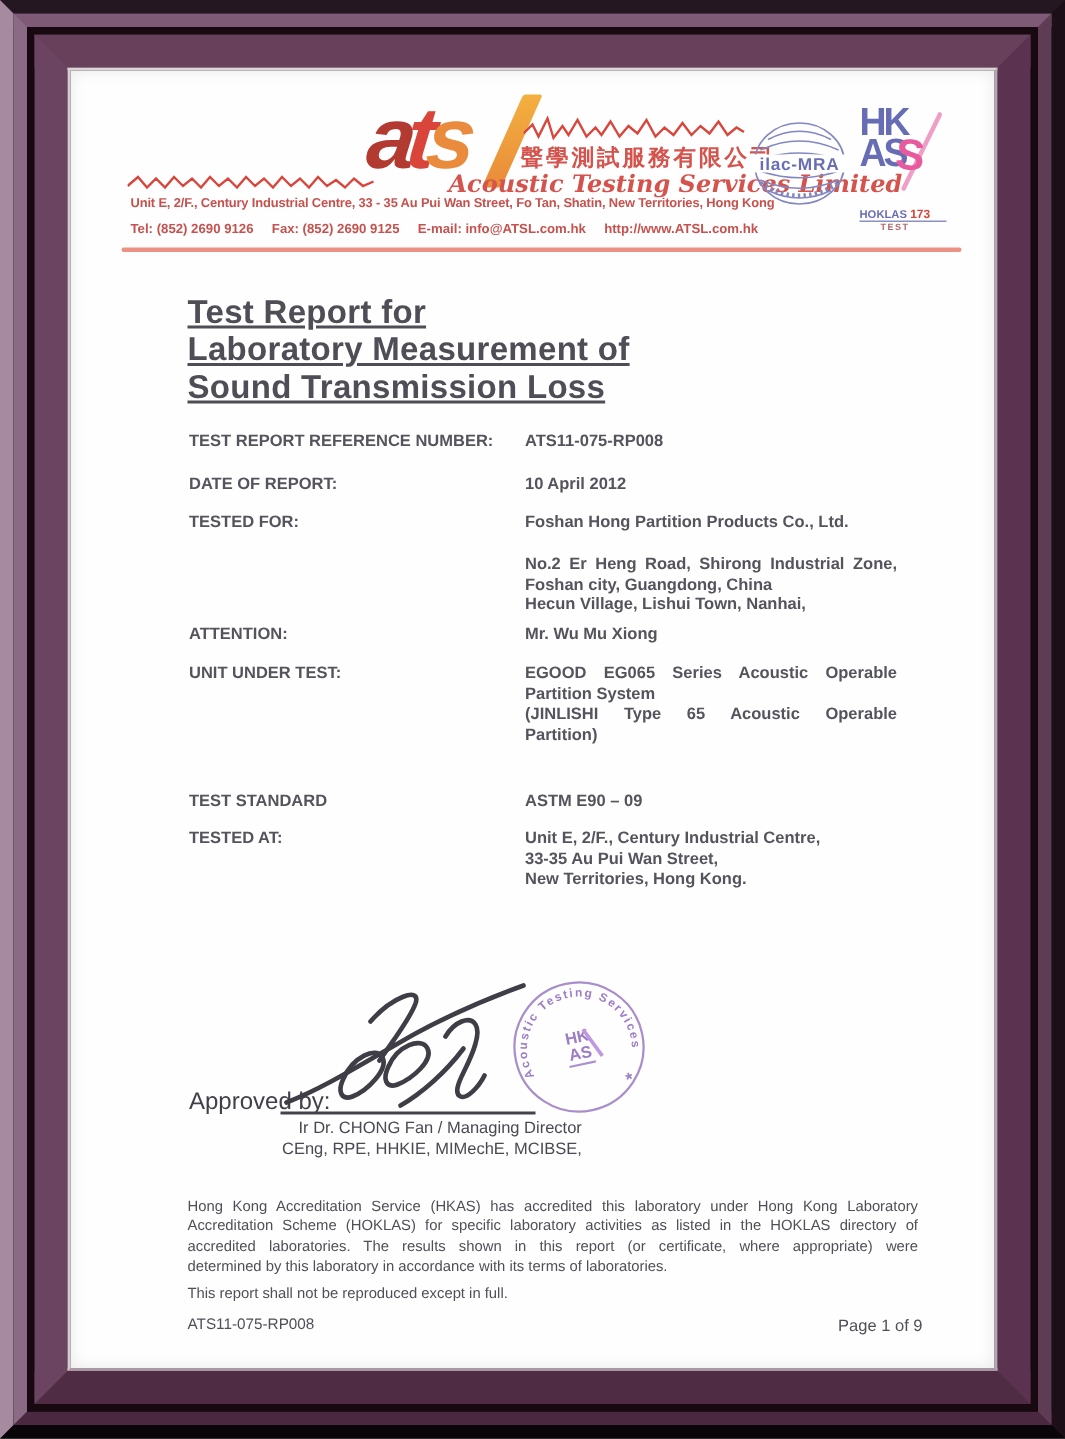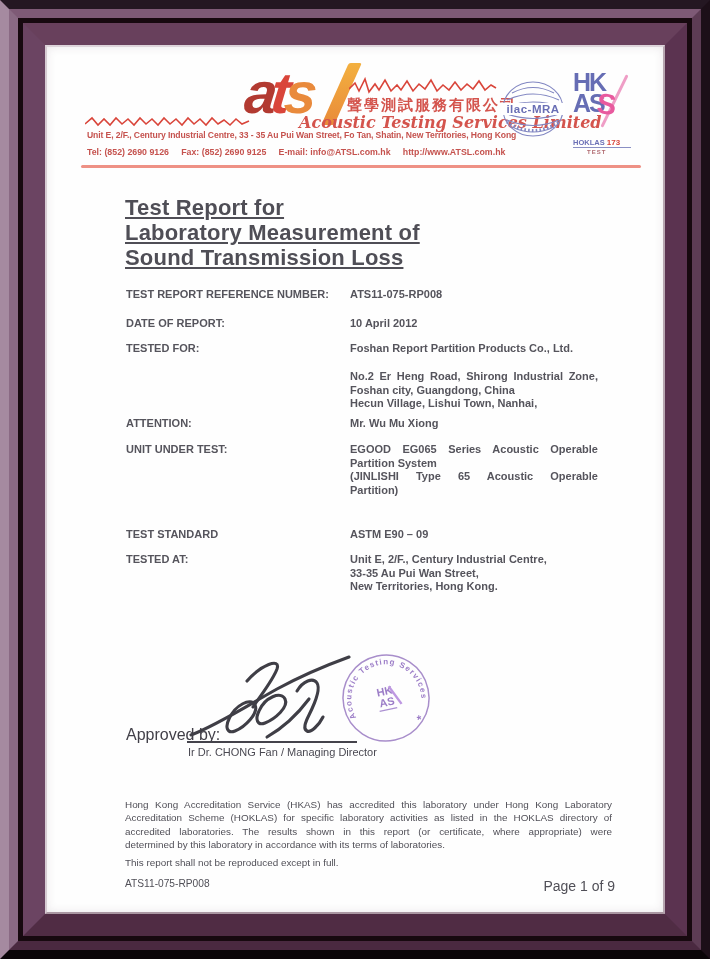--- a/index.html
+++ b/index.html
@@ -74,21 +74,21 @@
   .signer{left:141px;top:699px;font-size:11px;line-height:13.8px;color:#4a4952;white-space:nowrap;}
   .signer div{position:static;text-align:right;}
   .stamp{left:292px;top:604px;width:94px;height:94px;transform:rotate(-12deg);opacity:.88;}
 
   
   .accred{left:78px;top:751px;width:487px;font-size:9.9px;line-height:13.3px;color:#504f57;}
   .accred div{position:static;}
   .accred div.stretch{text-align:justify;text-align-last:justify;}
   .note{left:78px;top:810px;font-size:9.9px;color:#504f57;}
   .refno{left:78px;top:831px;font-size:10.2px;color:#504f57;}
-  .pageno{right:48px;top:831px;font-size:14px;color:#504f57;}
+  .pageno{right:48px;top:831px;font-size:11px;color:#504f57;}
 </style>
 </head>
 <body>
 
 <div class="f1">
  <div class="f2">
   <div class="f3">
    <div class="f4">
     <div class="f5">
      <div class="paper">
@@ -149,21 +149,21 @@
       </div>
       <div class="frow" style="top:270px">
         <span class="flabel">DATE OF REPORT:</span>
         <div class="fval">
                   <div>10 April 2012</div>
                 </div>
       </div>
       <div class="frow" style="top:295px">
         <span class="flabel">TESTED FOR:</span>
         <div class="fval">
-                  <div>Foshan Report Partition Products Co., Ltd.</div>
+                  <div>Foshan Hong Partition Products Co., Ltd.</div>
                 </div>
       </div>
       <div class="frow" style="top:323px">
         <span class="flabel"></span>
         <div class="fval">
           <div class="stretch">No.2 Er Heng Road, Shirong Industrial Zone,</div>
           <div>Foshan city, Guangdong, China</div>
           <div>Hecun Village, Lishui Town, Nanhai,</div>
         </div>
       </div>
@@ -202,20 +202,21 @@
         <path d="M6 84 C32 74 60 56 92 38 C116 25 142 14 164 6"></path>
         <path d="M62 30 C76 14 96 6 92 18 C88 29 76 44 68 56"></path>
         <path d="M44 68 C50 54 66 46 70 54 C74 62 60 76 50 80 C42 83 40 76 44 68"></path>
         <path d="M74 60 C80 46 96 40 100 48 C104 56 90 68 80 72 C72 75 70 68 74 60"></path>
         <path d="M112 40 C118 30 128 26 132 32 C136 38 130 52 124 64 C120 72 118 78 122 80 C126 82 134 74 138 66"></path>
         <path d="M124 48 C112 64 96 78 82 86"></path>
       </svg>
       <div class="sigline"></div>
       <div class="signer">
         <div>Ir Dr. CHONG Fan / Managing Director</div>
+        <div>CEng, RPE, HHKIE, MIMechE, MCIBSE,</div>
       </div>
       <svg class="stamp" viewBox="0 0 94 94">
         <circle cx="47" cy="47" r="43" stroke="#9d7fc4" stroke-width="1.5" fill="none"></circle>
         <defs>
                   <path id="ring" d="M14 60 A35 35 0 1 1 80 60" fill="none"></path>
                 </defs>
         <text font-size="8" font-weight="bold" fill="#8f6cc0" letter-spacing="1.2">
           <textPath href="#ring">Acoustic Testing Services Limited</textPath>
         </text>
         <text x="47" y="44" text-anchor="middle" font-size="11" font-weight="bold" fill="#8f6cc0">HK</text>

